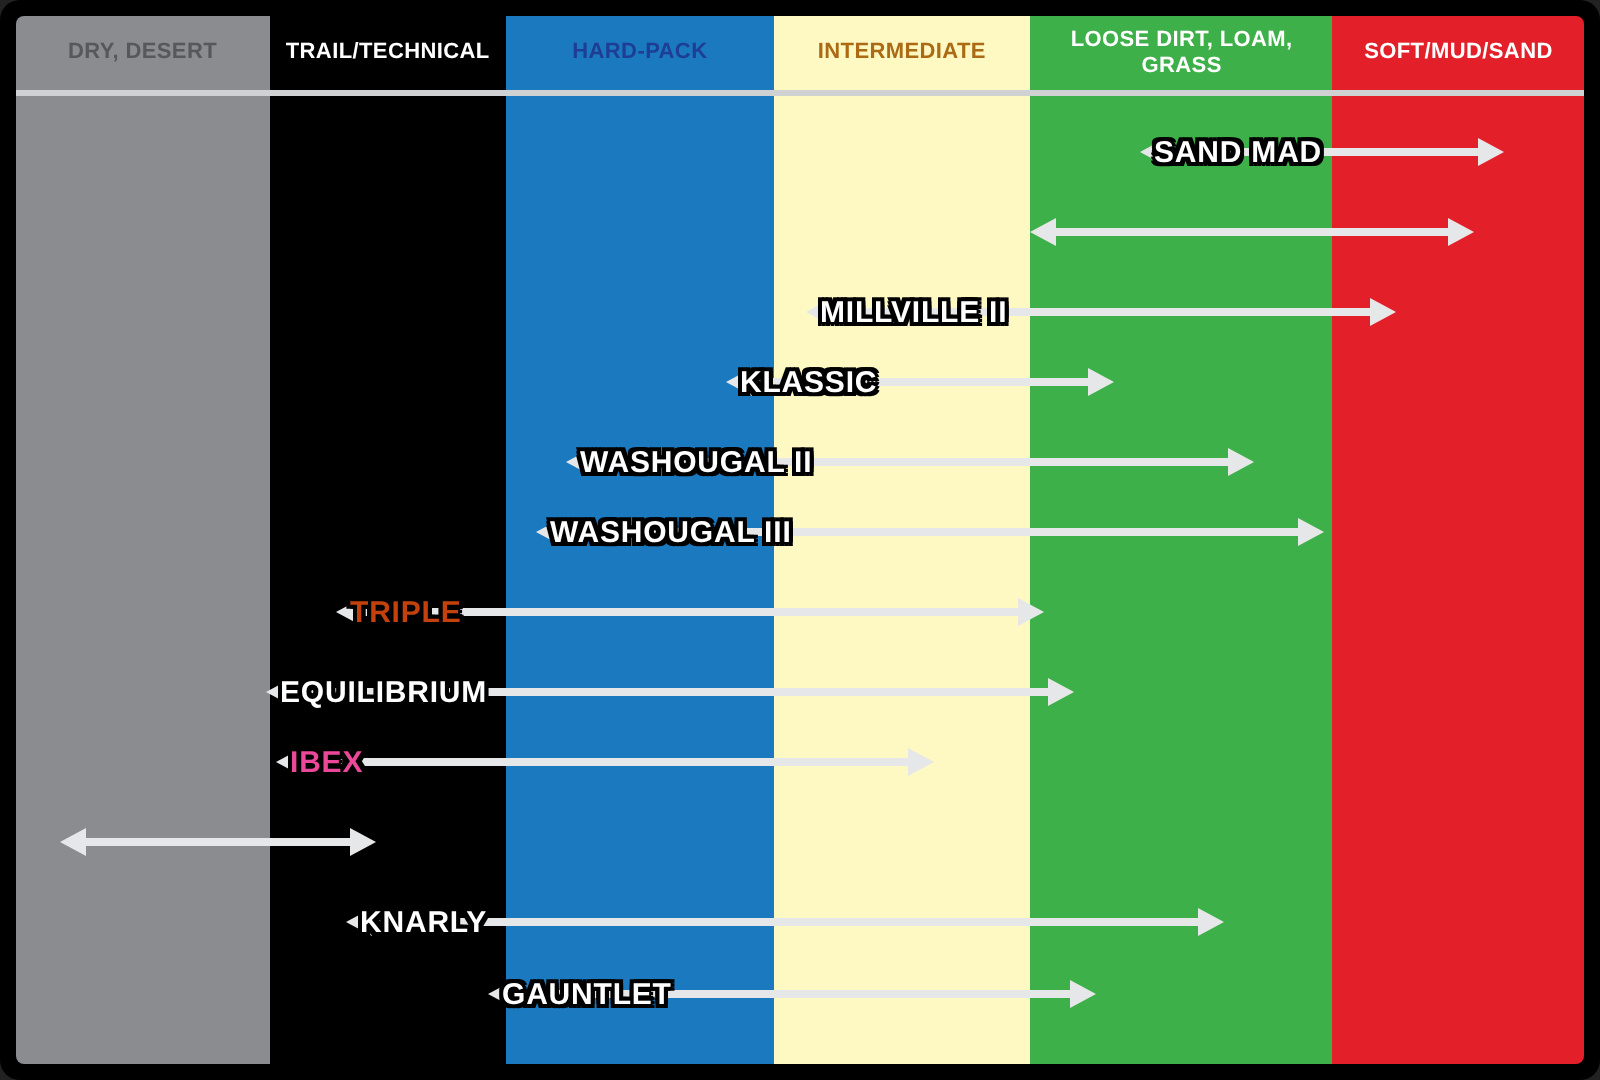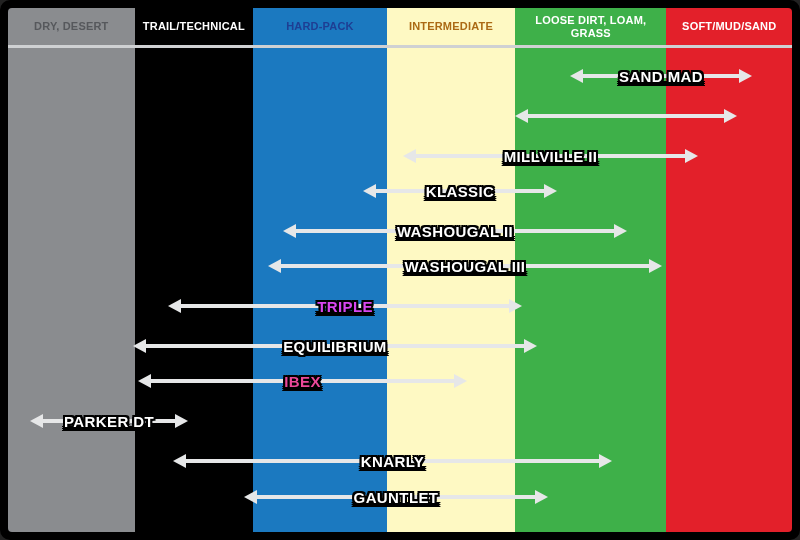--- a/index.html
+++ b/index.html
@@ -18,21 +18,21 @@
   .col:nth-child(5){width:153px;}
   .col:nth-child(6){width:127px;}
   .col-header{
     position:absolute;top:0;left:0;right:0;height:37px;
     display:flex;align-items:center;justify-content:center;text-align:center;
     font-weight:bold;font-size:11px;line-height:1.15;letter-spacing:.2px;
     padding:0 8px;box-sizing:border-box;
   }
   #header-divider{position:absolute;left:0;right:0;top:37px;height:3px;background:#cfd1d3;z-index:2;}
   #rows{position:absolute;inset:0;z-index:3;}
-  .tire-row{position:absolute;height:26px;display:flex;align-items:center;justify-content:center;text-decoration:underline;}
+  .tire-row{position:absolute;height:26px;display:flex;align-items:center;justify-content:flex-start;}
   .arrow-line{position:absolute;left:10px;right:10px;top:50%;margin-top:-2px;height:4px;border-radius:2px;}
   .arrow-head{position:absolute;top:50%;margin-top:-7px;width:0;height:0;
     border-top:7px solid transparent;border-bottom:7px solid transparent;}
   .arrow-head.l{left:0;border-right:13px solid #e6e7e8;}
   .arrow-head.r{right:0;border-left:13px solid #e6e7e8;}
   .tire-label{
     position:relative;z-index:1;font-weight:bold;font-size:15px;letter-spacing:.4px;
     padding:0 7px;white-space:nowrap;
     text-shadow:
       -2px -2px 0 #000, 2px -2px 0 #000, -2px 2px 0 #000, 2px 2px 0 #000,
@@ -99,39 +99,38 @@
         <div class="tire-row" style="left: 260px; width: 394px; top: 245px;">
           <div class="arrow-line" style="background: rgb(230, 231, 232);"></div>
           <div class="arrow-head l" style="border-right-color: rgb(230, 231, 232);"></div>
           <div class="arrow-head r" style="border-left-color: rgb(230, 231, 232);"></div>
           <span class="tire-label" style="color: rgb(255, 255, 255);">WASHOUGAL III</span>
         </div>
         <div class="tire-row" style="left: 160px; width: 354px; top: 285px;">
           <div class="arrow-line" style="background: rgb(230, 231, 232);"></div>
           <div class="arrow-head l" style="border-right-color: rgb(230, 231, 232);"></div>
           <div class="arrow-head r" style="border-left-color: rgb(230, 231, 232);"></div>
-          <span class="tire-label" style="color: #d946ef;">TRIPLE</span>
+          <span class="tire-label" style="color: #c2410c;">TRIPLE</span>
         </div>
         <div class="tire-row" style="left: 125px; width: 404px; top: 325px;">
           <div class="arrow-line" style="background: rgb(230, 231, 232);"></div>
           <div class="arrow-head l" style="border-right-color: rgb(230, 231, 232);"></div>
           <div class="arrow-head r" style="border-left-color: rgb(230, 231, 232);"></div>
           <span class="tire-label" style="color: rgb(255, 255, 255);">EQUILIBRIUM</span>
         </div>
         <div class="tire-row" style="left: 130px; width: 329px; top: 360px;">
           <div class="arrow-line" style="background: rgb(230, 231, 232);"></div>
           <div class="arrow-head l" style="border-right-color: rgb(230, 231, 232);"></div>
           <div class="arrow-head r" style="border-left-color: rgb(230, 231, 232);"></div>
           <span class="tire-label" style="color: #ec4899;">IBEX</span>
         </div>
         <div class="tire-row" style="left: 22px; width: 158px; top: 400px;">
           <div class="arrow-line" style="background: rgb(230, 231, 232);"></div>
           <div class="arrow-head l" style="border-right-color: rgb(230, 231, 232);"></div>
           <div class="arrow-head r" style="border-left-color: rgb(230, 231, 232);"></div>
-          <span class="tire-label" style="color: rgb(255, 255, 255);">PARKER DT</span>
         </div>
         <div class="tire-row" style="left: 165px; width: 439px; top: 440px;">
           <div class="arrow-line" style="background: rgb(230, 231, 232);"></div>
           <div class="arrow-head l" style="border-right-color: rgb(230, 231, 232);"></div>
           <div class="arrow-head r" style="border-left-color: rgb(230, 231, 232);"></div>
           <span class="tire-label" style="color: rgb(255, 255, 255);">KNARLY</span>
         </div>
         <div class="tire-row" style="left: 236px; width: 304px; top: 476px;">
           <div class="arrow-line" style="background: rgb(230, 231, 232);"></div>
           <div class="arrow-head l" style="border-right-color: rgb(230, 231, 232);"></div>

